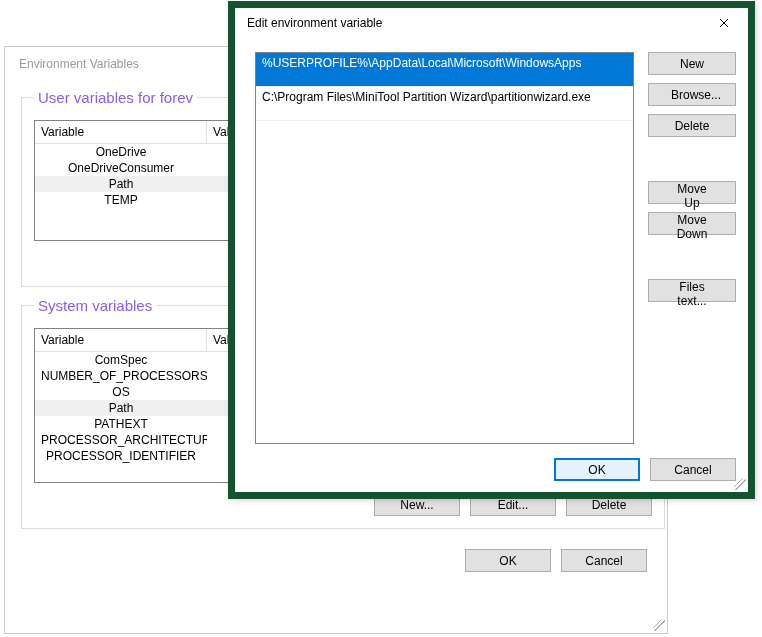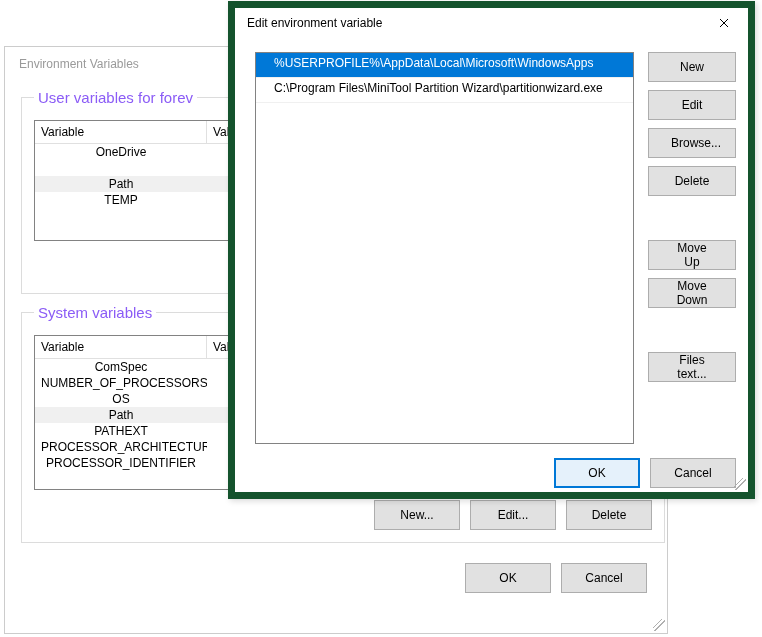--- a/index.html
+++ b/index.html
@@ -102,21 +102,21 @@
     }
 
     .btn-row {
       display: flex;
       justify-content: flex-end;
       gap: 10px;
       padding: 10px 0 0 0;
     }
     .win-btn {
       min-width: 86px;
-      height: 30px;
+      height: 23px;
       background: #e1e1e1;
       border: 1px solid #adadad;
       color: #000;
       cursor: default;
       padding: 0 22px;
     }
     .win-btn.primary {
       border: 2px solid #0078d7;
       background: #e5f1fb;
     }
@@ -175,27 +175,27 @@
       padding: 14px 12px 0 20px;
       gap: 14px;
     }
     .path-list {
       width: 385px;
       height: 392px;
       border: 1px solid #828282;
       background: #fff;
     }
     .path-item {
-      padding: 2px 18px;
+      padding: 2px 6px;
       color: #000;
       white-space: nowrap;
       overflow: hidden;
       text-overflow: ellipsis;
       border-bottom: 1px solid #f0f0f0;
-      height: 25px;
+      height: 34px;
       line-height: 16px;
     }
     .path-item.selected {
       background: #0078d7;
       color: #fff;
     }
     .side-buttons {
       display: flex;
       flex-direction: column;
       gap: 8px;
@@ -230,20 +230,21 @@
       <div class="var-header">
         <div class="col col-var">Variable</div>
         <div class="col col-val">Value</div>
       </div>
       <div class="var-body" id="user-var-body">
           <div class="var-row">
             <div class="c1">OneDrive</div>
             <div class="c2">C:\Use</div>
           </div>
           <div class="var-row">
+            <div class="c1">OneDriveConsumer</div>
             <div class="c2">C:\Use</div>
           </div>
           <div class="var-row hl">
             <div class="c1">Path</div>
             <div class="c2">C:\Use</div>
           </div>
           <div class="var-row">
             <div class="c1">TEMP</div>
             <div class="c2">C:\Use</div>
           </div>
@@ -324,21 +325,20 @@
   </div>
 
   <div class="edit-body">
     <div class="path-list" id="path-list">
         <div class="path-item selected">%USERPROFILE%\AppData\Local\Microsoft\WindowsApps</div>
         <div class="path-item">C:\Program Files\MiniTool Partition Wizard\partitionwizard.exe</div>
       </div>
 
     <div class="side-buttons">
       <button class="win-btn">New</button>
-      <button class="win-btn">Edit</button>
       <button class="win-btn">Browse...</button>
       <button class="win-btn">Delete</button>
       <div class="side-gap-sm"></div>
       <button class="win-btn">Move Up</button>
       <button class="win-btn">Move Down</button>
       <div class="side-gap-sm"></div>
       <button class="win-btn">Files text...</button>
     </div>
   </div>
 

